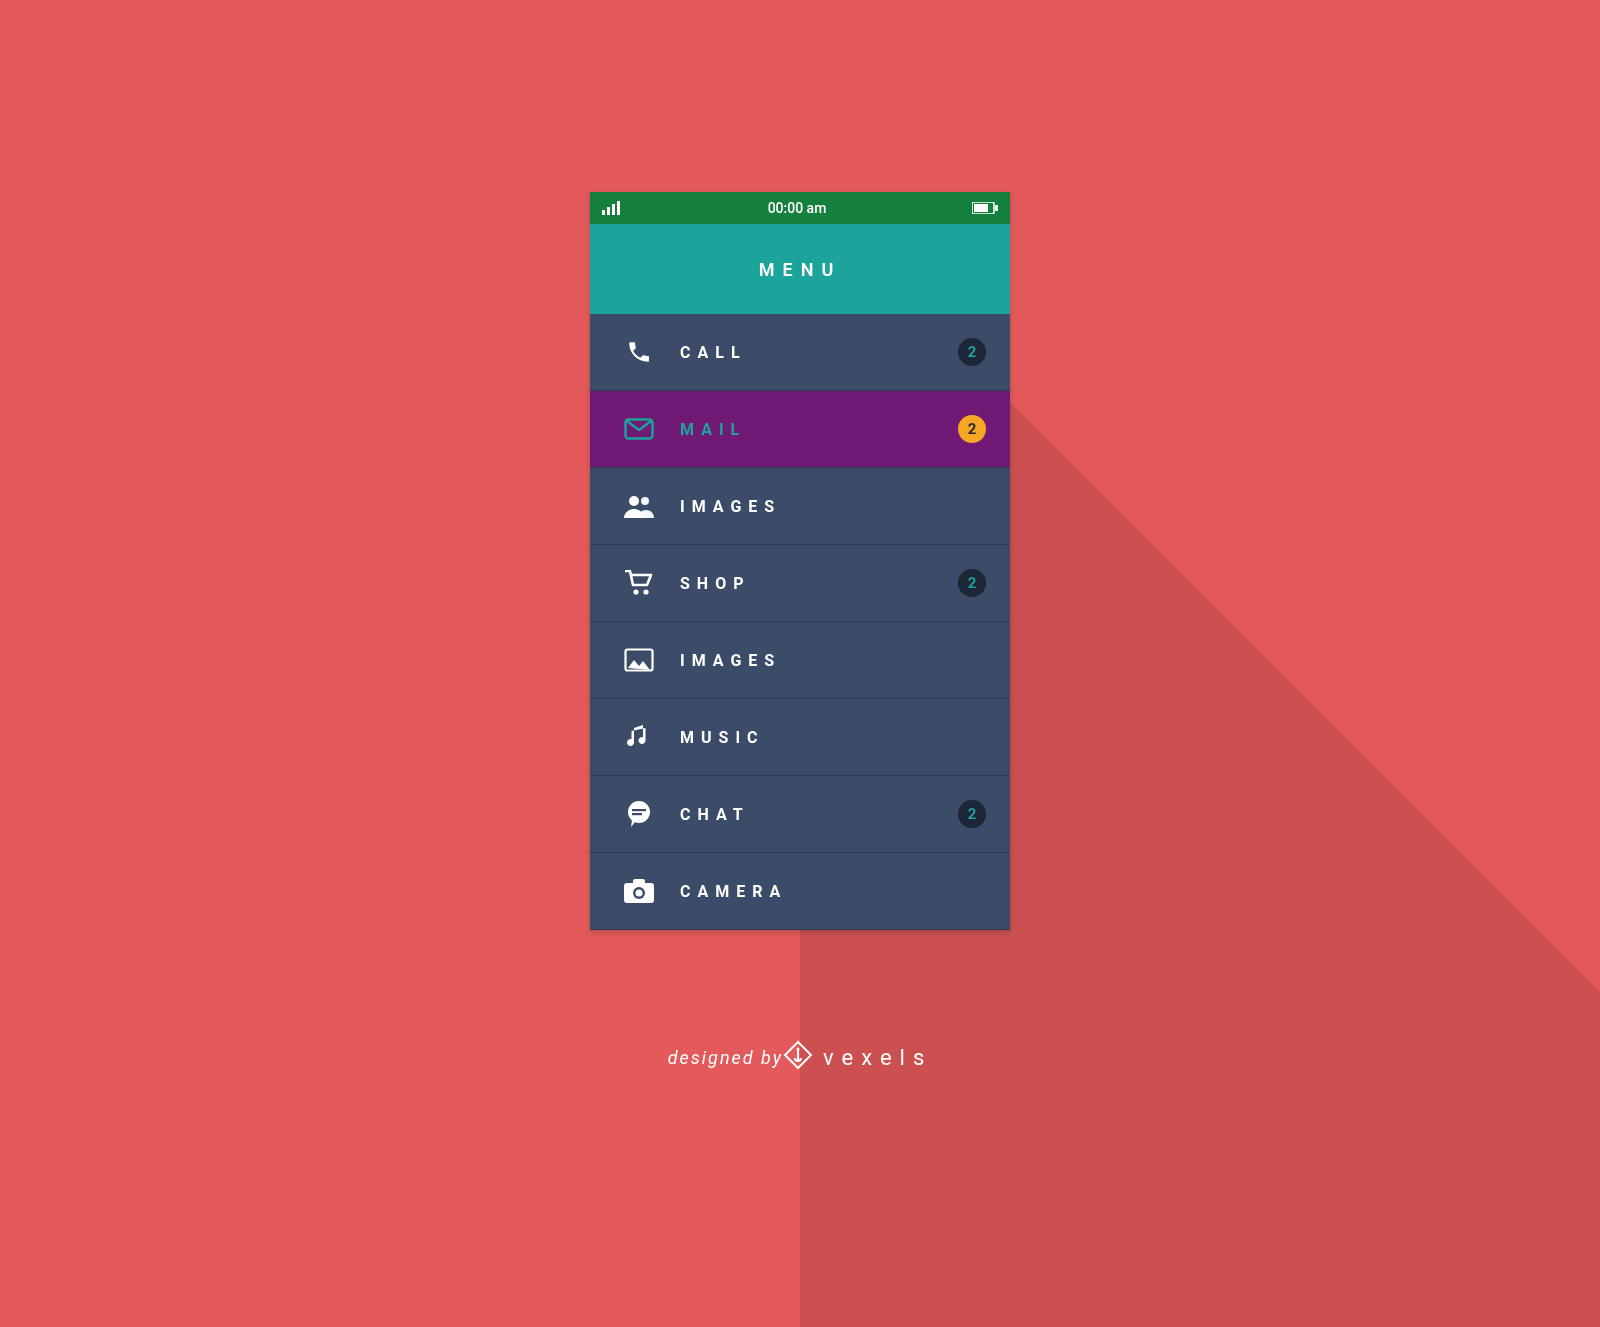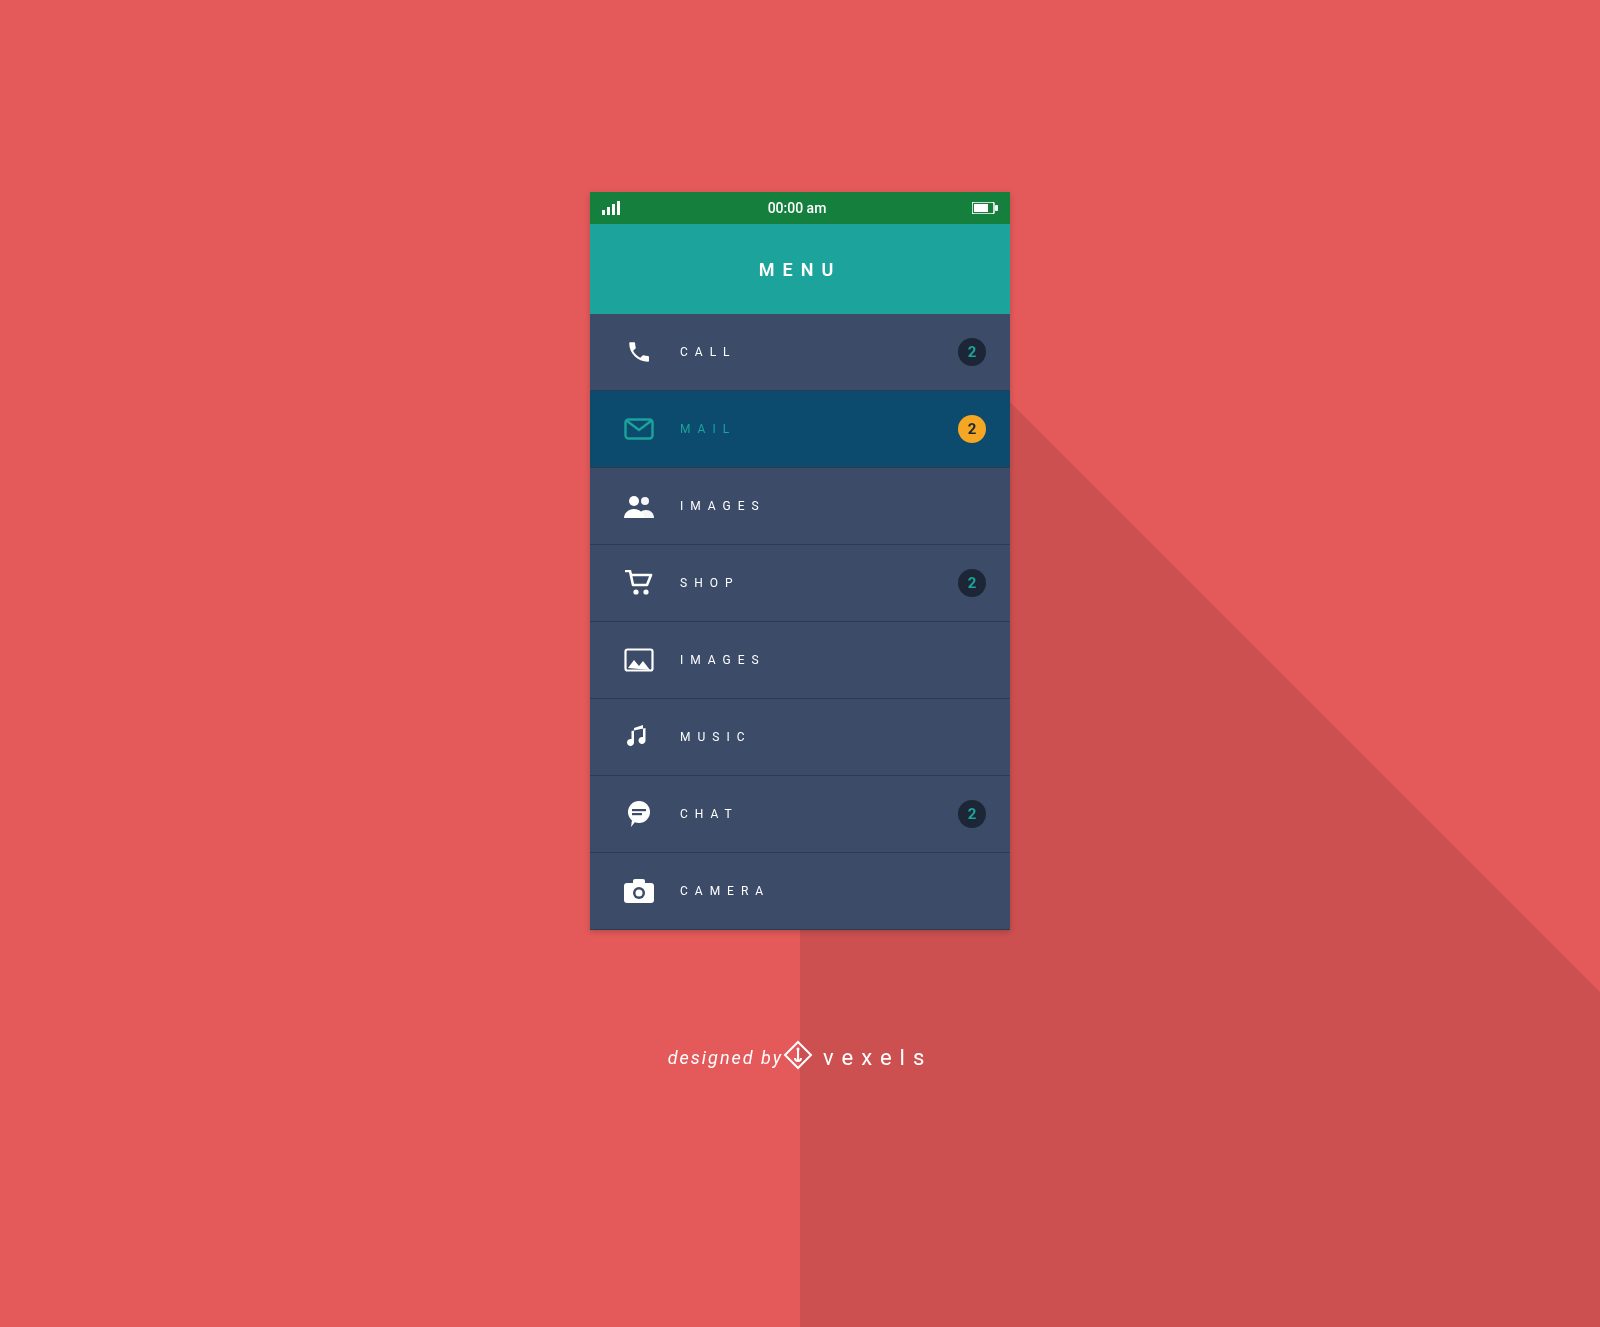--- a/index.html
+++ b/index.html
@@ -67,34 +67,34 @@
     color: #fff;
     height: 77px;
     display: flex;
     align-items: center;
     padding: 0 24px;
     border-bottom: 1px solid #2d3a52;
     position: relative;
     cursor: pointer;
   }
   .menu-item.active {
-    background: #0c4a6e;
+    background: #701a75;
     color: #1ba39c;
   }
   .menu-item .icon-slot {
     width: 50px;
     display:flex;
     align-items:center;
     justify-content:center;
   }
   .menu-item .icon-slot svg { display:block; }
   .menu-item .label {
     flex: 1;
-    font-size: 12px;
-    font-weight: 400;
+    font-size: 16px;
+    font-weight: 700;
     letter-spacing: 7px;
     padding-left: 16px;
   }
   .badge {
     width: 28px;
     height: 28px;
     border-radius: 50%;
     background: #1d2636;
     color: #1ba39c;
     display: flex;

